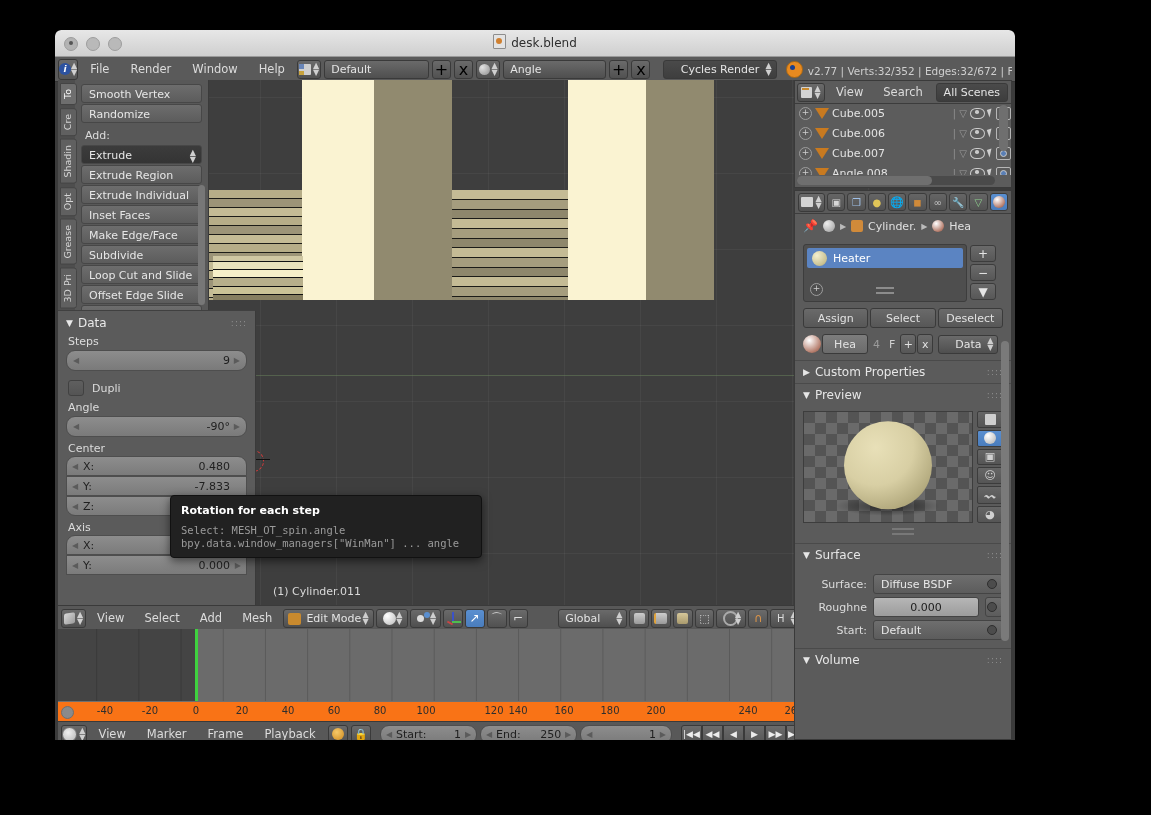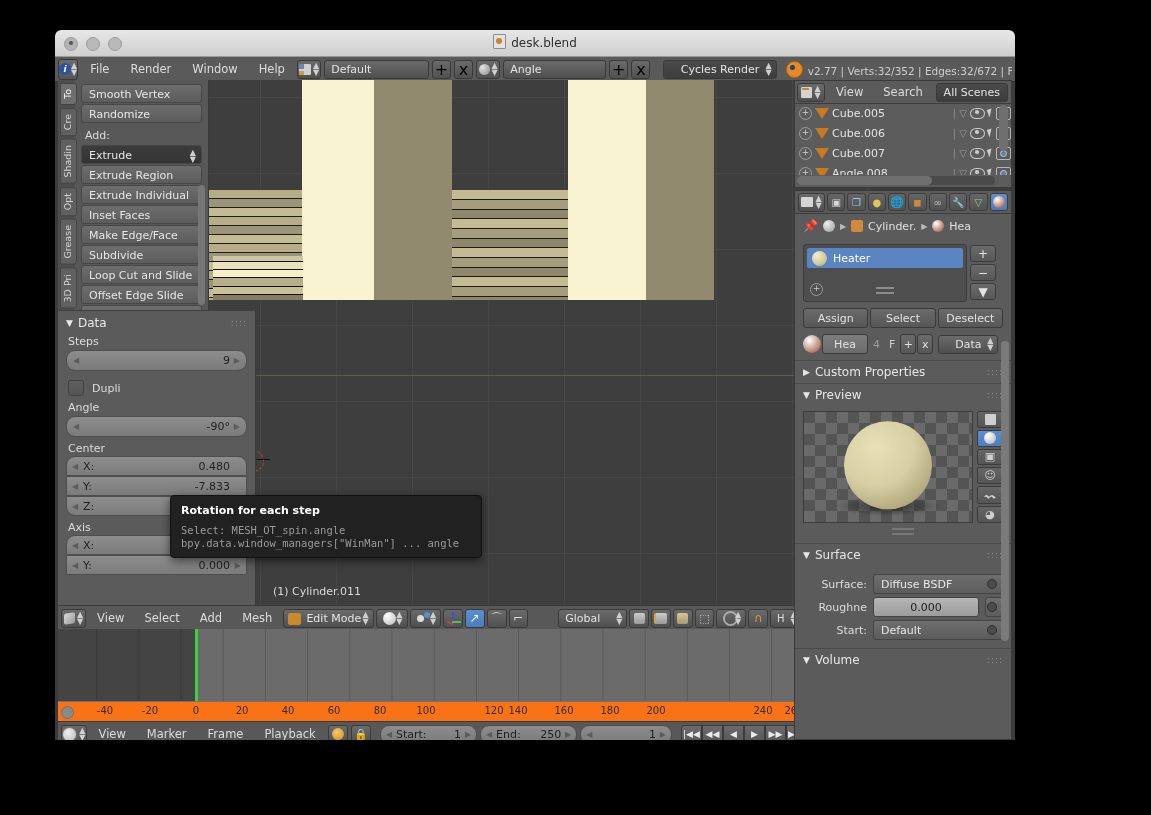--- a/index.html
+++ b/index.html
@@ -491,21 +491,21 @@
         <span class="tick" style="left:230px;">40</span>
         <span class="tick" style="left:276px;">60</span>
         <span class="tick" style="left:322px;">80</span>
         <span class="tick" style="left:368px;">100</span>
         <span class="tick" style="left:436px;">120</span>
         <span class="tick" style="left:460px;">140</span>
         <span class="tick" style="left:506px;">160</span>
         <span class="tick" style="left:552px;">180</span>
         <span class="tick" style="left:598px;">200</span>
         <span class="tick" style="left:604px;margin-top:46px;">220</span>
-        <span class="tick" style="left:690px;margin-left:15px;">240</span>
+        <span class="tick" style="left:690px;">240</span>
         <span class="tick" style="left:736px;">260</span>
       </div>
       <div class="tlhdr">
         <div class="icobox" style="width:28px;">
           <span style="width:13px;height:13px;border-radius:50%;background:radial-gradient(circle at 40% 35%,#f0f0f0,#b5b5b5);border:1px solid #777;display:inline-block;"></span>
               <span class="arrowsv" style="margin-left:2px;">▲<br>▼</span>
         </div>
         <div class="menu">View</div>
         <div class="menu">Marker</div>
         <div class="menu">Frame</div>

